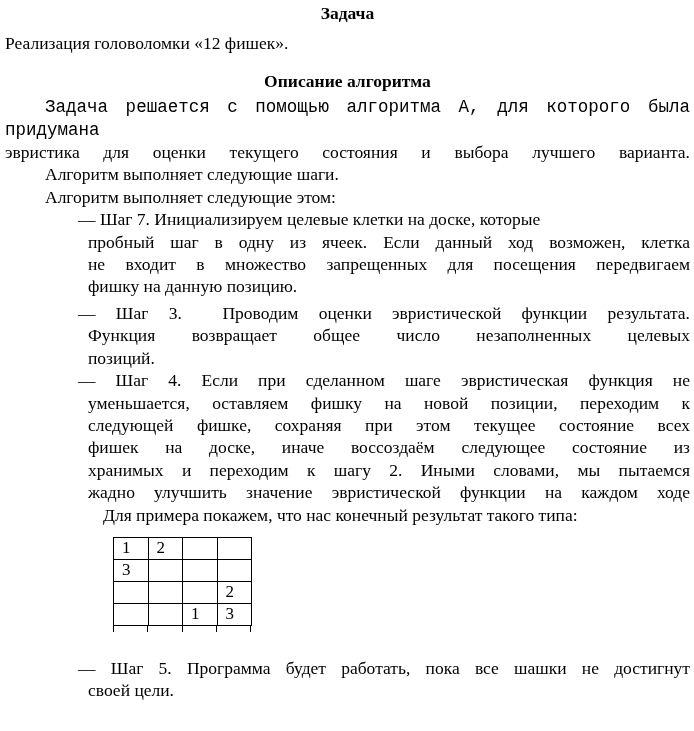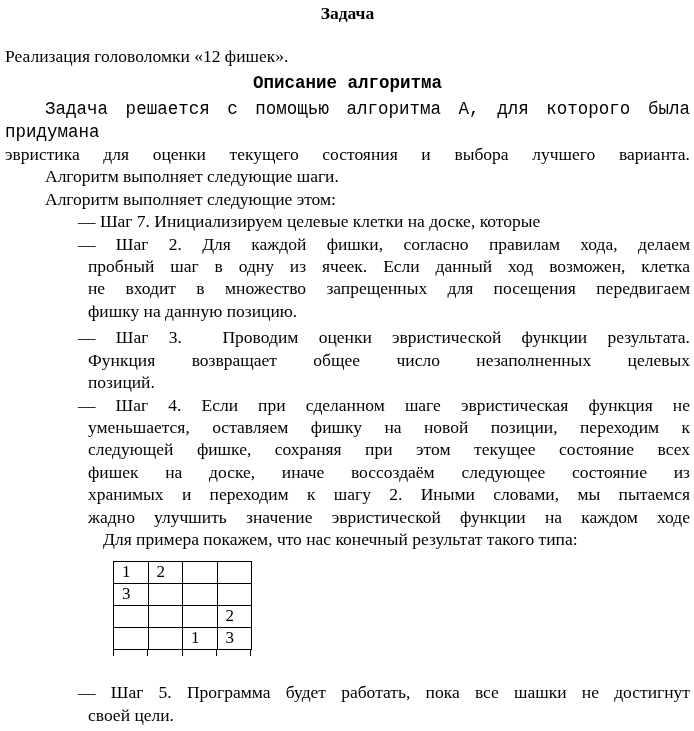--- a/index.html
+++ b/index.html
@@ -20,22 +20,22 @@
   }
   .ln { line-height: 22.4px; white-space: normal; }
   
   .st { text-align: justify; text-align-last: justify; }
   .heading {
     font-weight: bold;
     text-align: center;
     line-height: 22.4px;
   }
   .h-top { margin-top: 1px; }
-  .h-mid { margin-top: 4px; font-family: Liberation Mono, monospace; }
-  .sub { margin-top: 21px; }
+  .h-mid { margin-top: 15px; }
+  .sub { margin-top: 8px; }
   .para { margin-top: 4px; font-family: Liberation Mono, monospace; }
   .indent1 { text-indent: 40px; }
   
   .li { margin-left: 83px; width: 602px; }
   .li-first { text-indent: -10px; }
   .step3 { margin-top: 4px; }
   .example-caption { margin-left: 98px; }
   
   .board {
     border-collapse: collapse;
@@ -85,21 +85,20 @@
     <div class="ln indent1">Алгоритм выполняет следующие шаги.</div>
   </div>
 
   <div class="ln indent1">Алгоритм выполняет следующие этом:</div>
 
   <div>
     <div class="ln li li-first">— Шаг 7. Инициализируем целевые клетки на доске, которые</div>
   </div>
 
   <div>
-    <div class="ln st li li-first">— Шаг 2. Для каждой фишки, согласно правилам хода, делаем</div>
     <div class="ln st li">пробный шаг в одну из ячеек. Если данный ход возможен, клетка</div>
     <div class="ln st li">не входит в множество запрещенных для посещения передвигаем</div>
     <div class="ln li">фишку на данную позицию.</div>
   </div>
 
   <div class="step3">
     <div class="ln st li li-first">— Шаг 3.&nbsp; Проводим оценки эвристической функции результата.</div>
     <div class="ln st li">Функция возвращает общее число незаполненных целевых</div>
     <div class="ln li">позиций.</div>
   </div>

